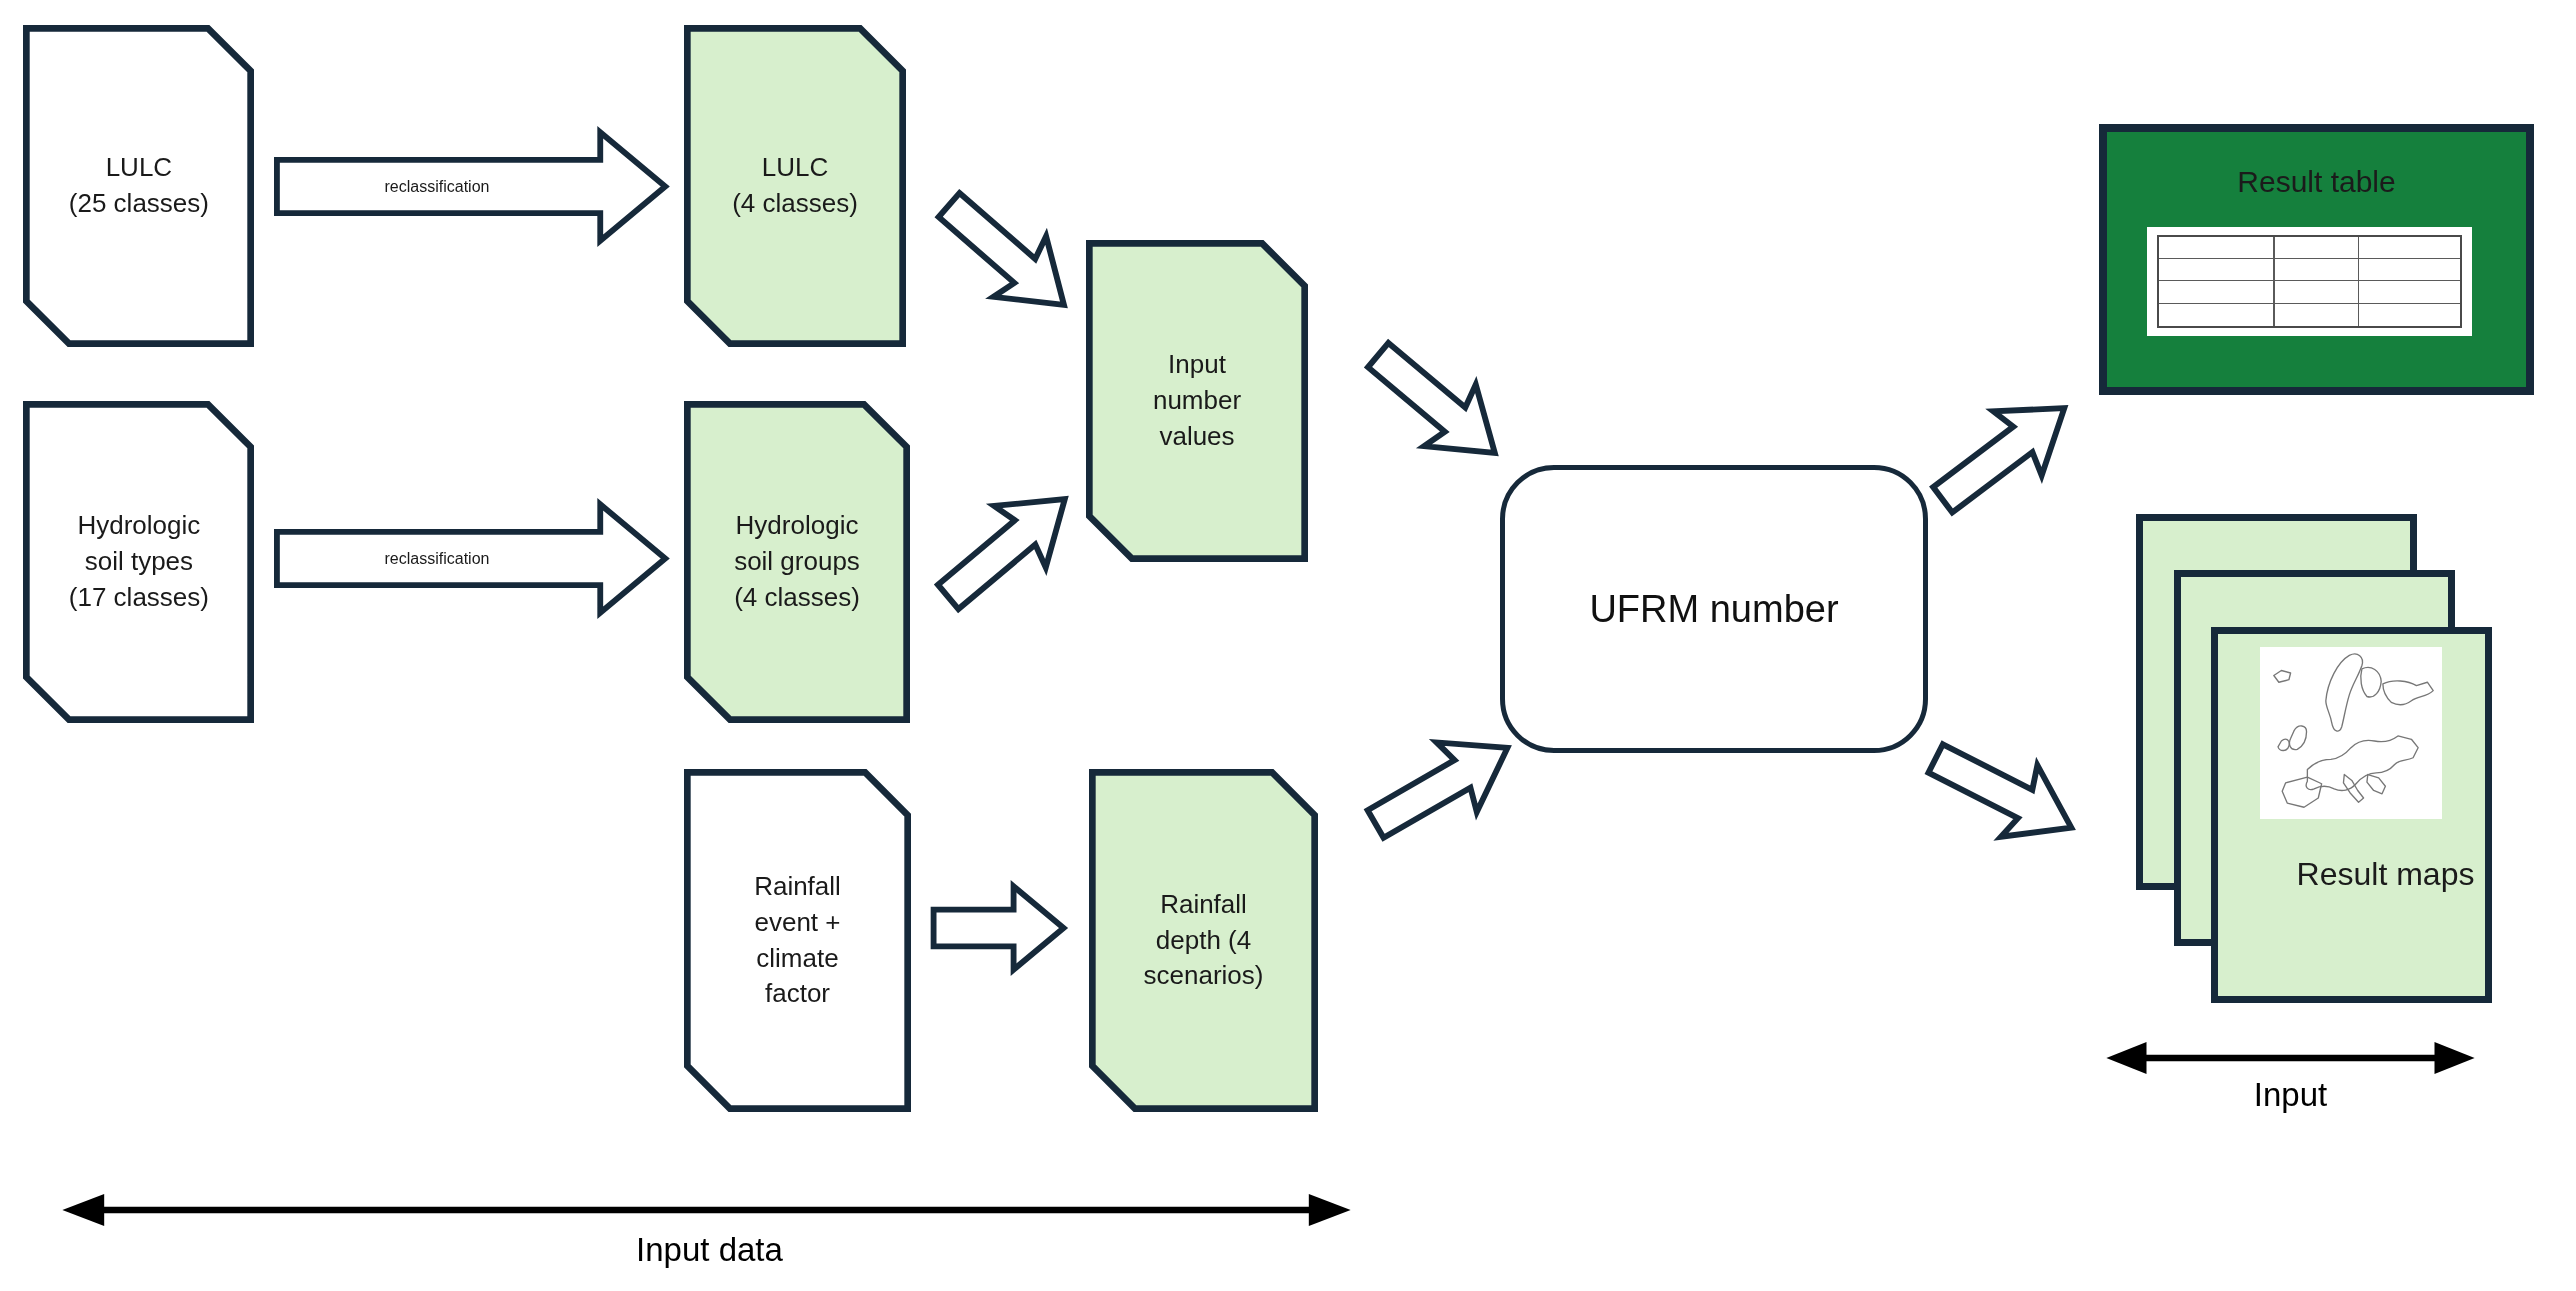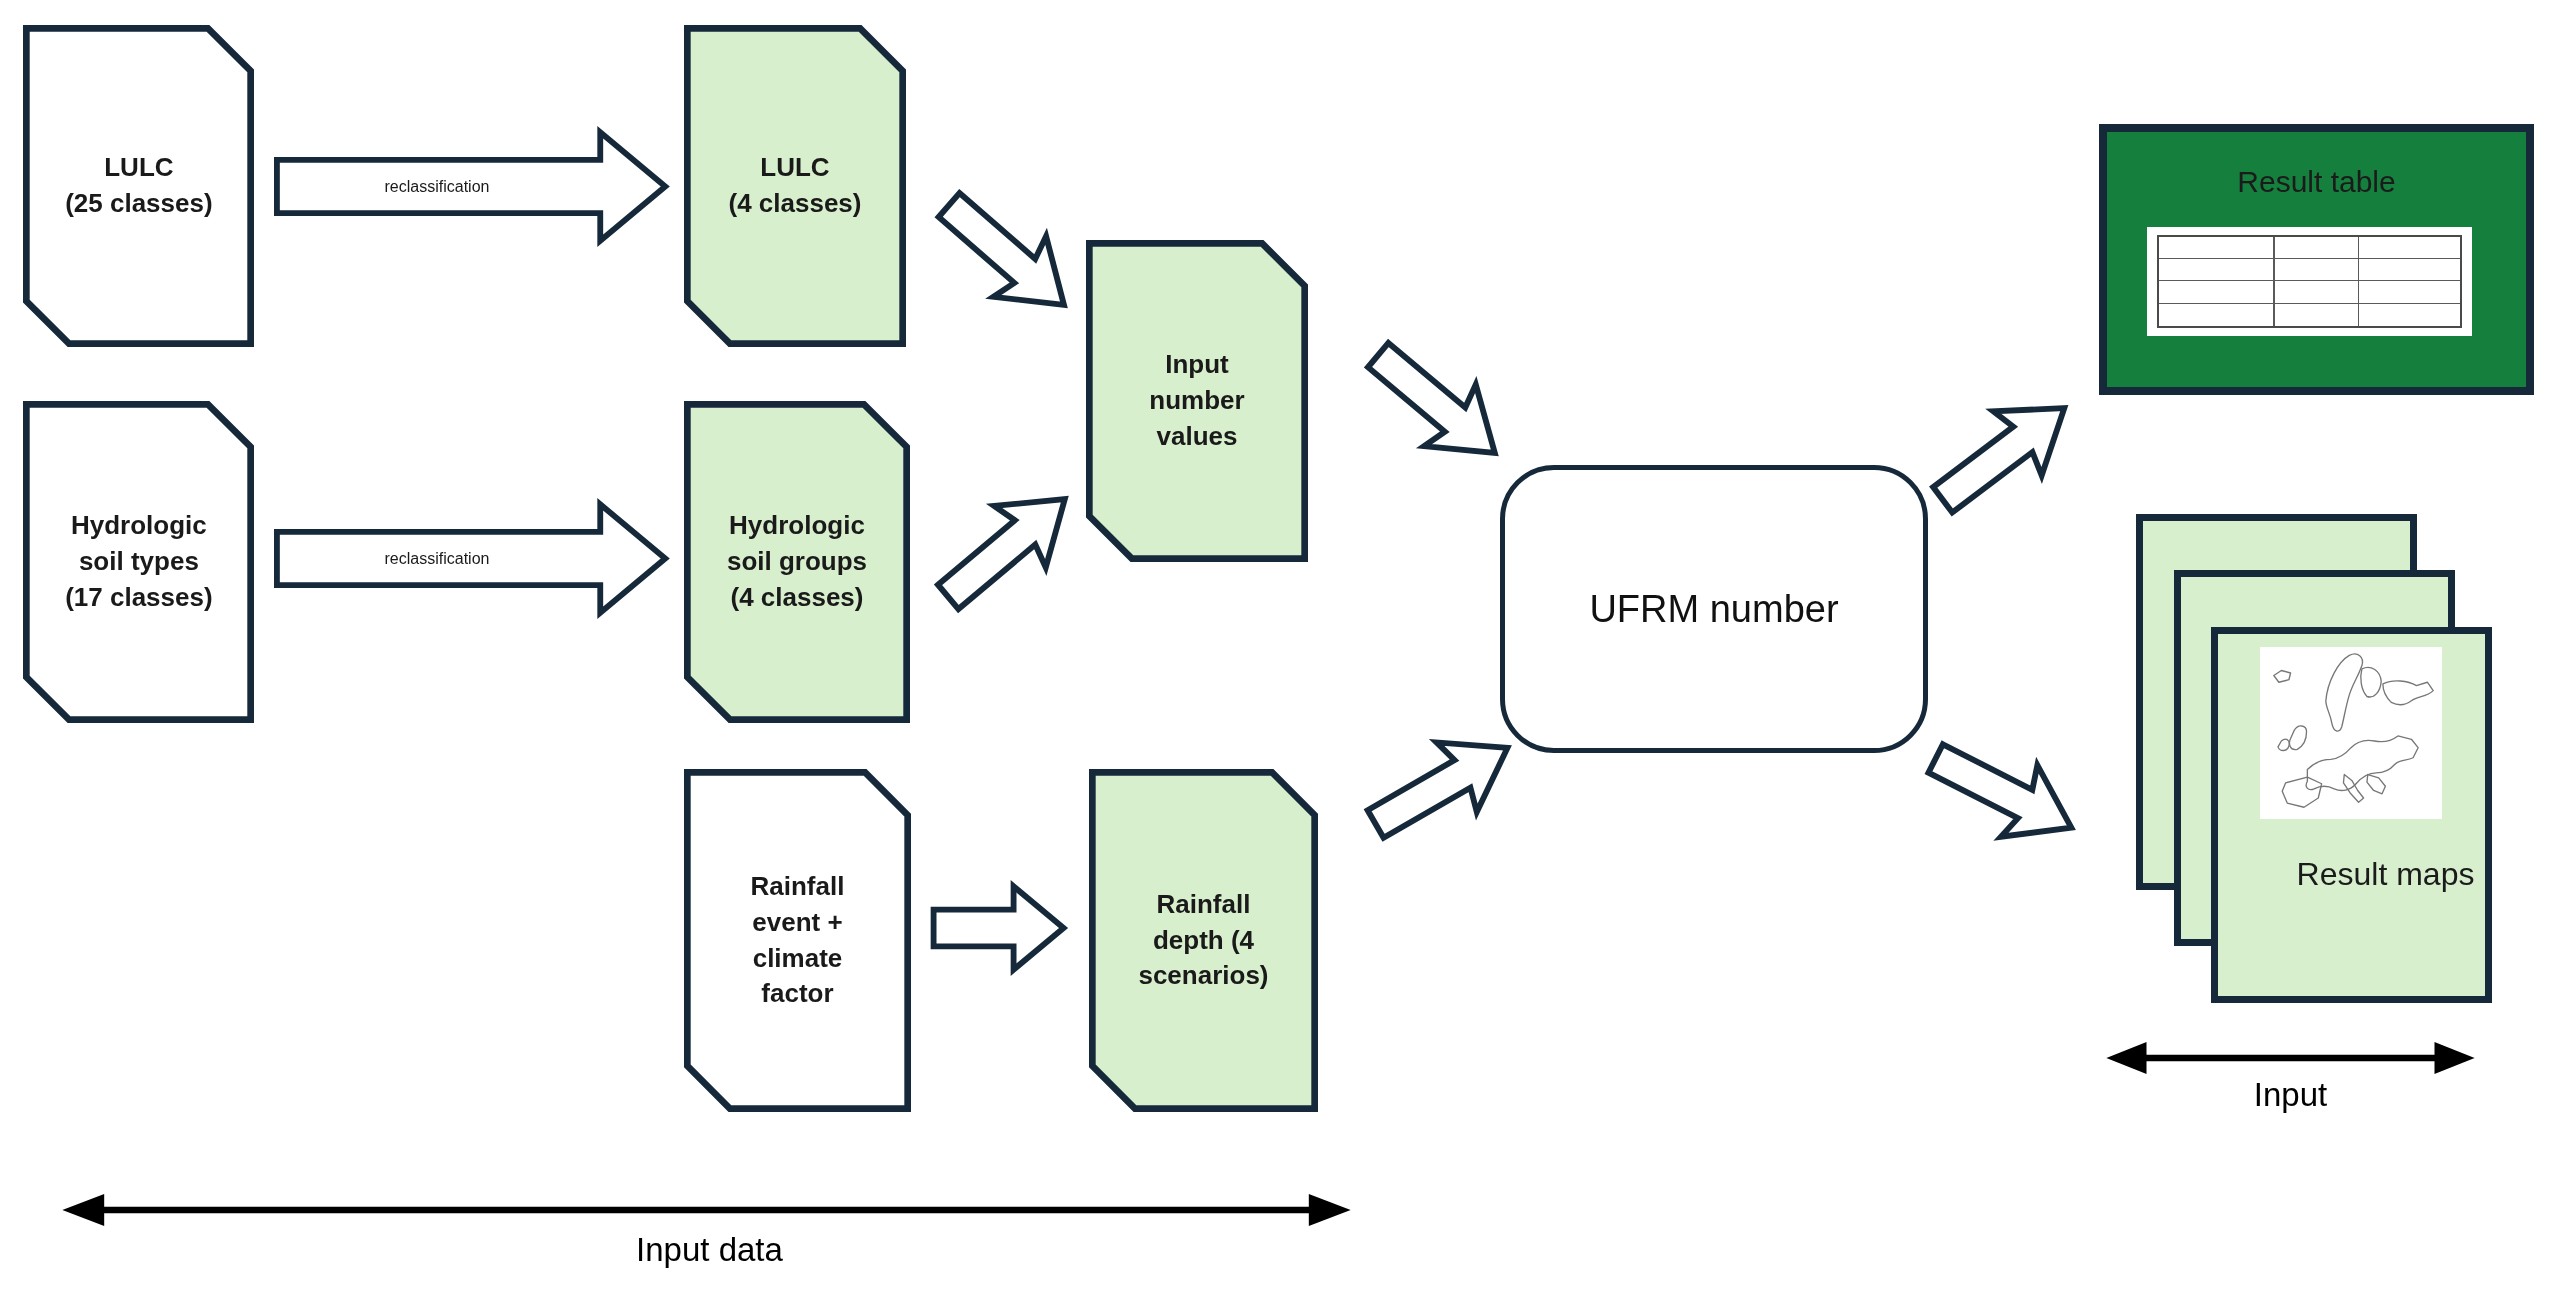--- a/index.html
+++ b/index.html
@@ -1,21 +1,21 @@
 <!DOCTYPE html>
 <html style="font-size:13.4px"><head>
 <meta charset="utf-8">
 <style>
   html,body{margin:0;padding:0;background:#ffffff;}
   .canvas{
     position:relative;width:2576px;height:1291px;background:#ffffff;
     font-family:"Liberation Sans", sans-serif;overflow:hidden;color:#1a1a1a;
   }
   
-  .docbox{position:absolute;font-weight:bold;}
+  .docbox{position:absolute;}
   .docbox svg{position:absolute;left:0;top:0;width:100%;height:100%;}
   .docbox .lbl{
     position:absolute;inset:0;display:flex;align-items:center;justify-content:center;
     text-align:center;white-space:pre-line;font-size:26px;line-height:1.38;color:#1a1a1a;
   }
   .shape-fill-white{fill:#ffffff;}
   .shape-fill-green{fill:#d7efcd;}
   .shape-stroke{stroke:#16293a;stroke-width:8;stroke-linejoin:miter;}
   
   .blockarrow{position:absolute;}

